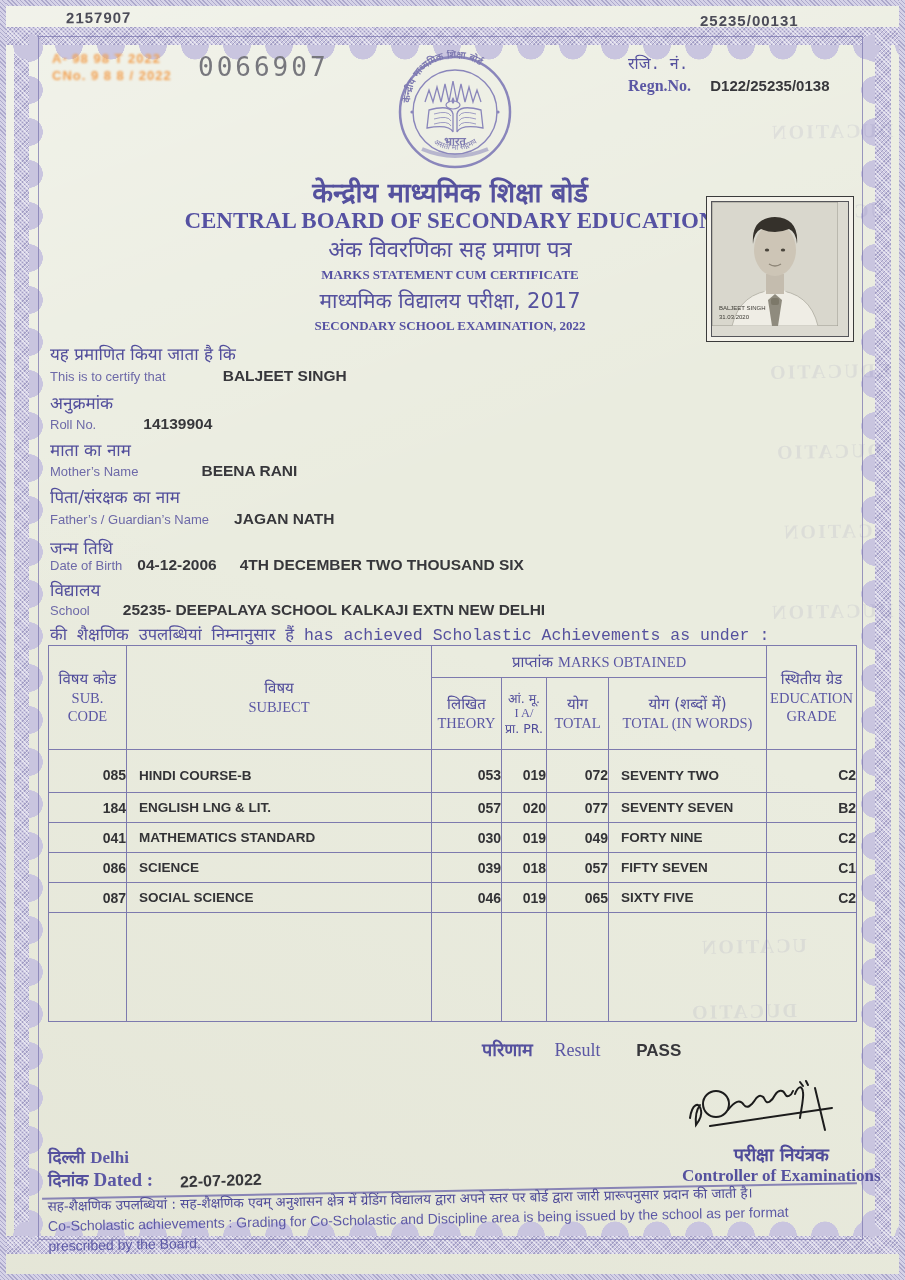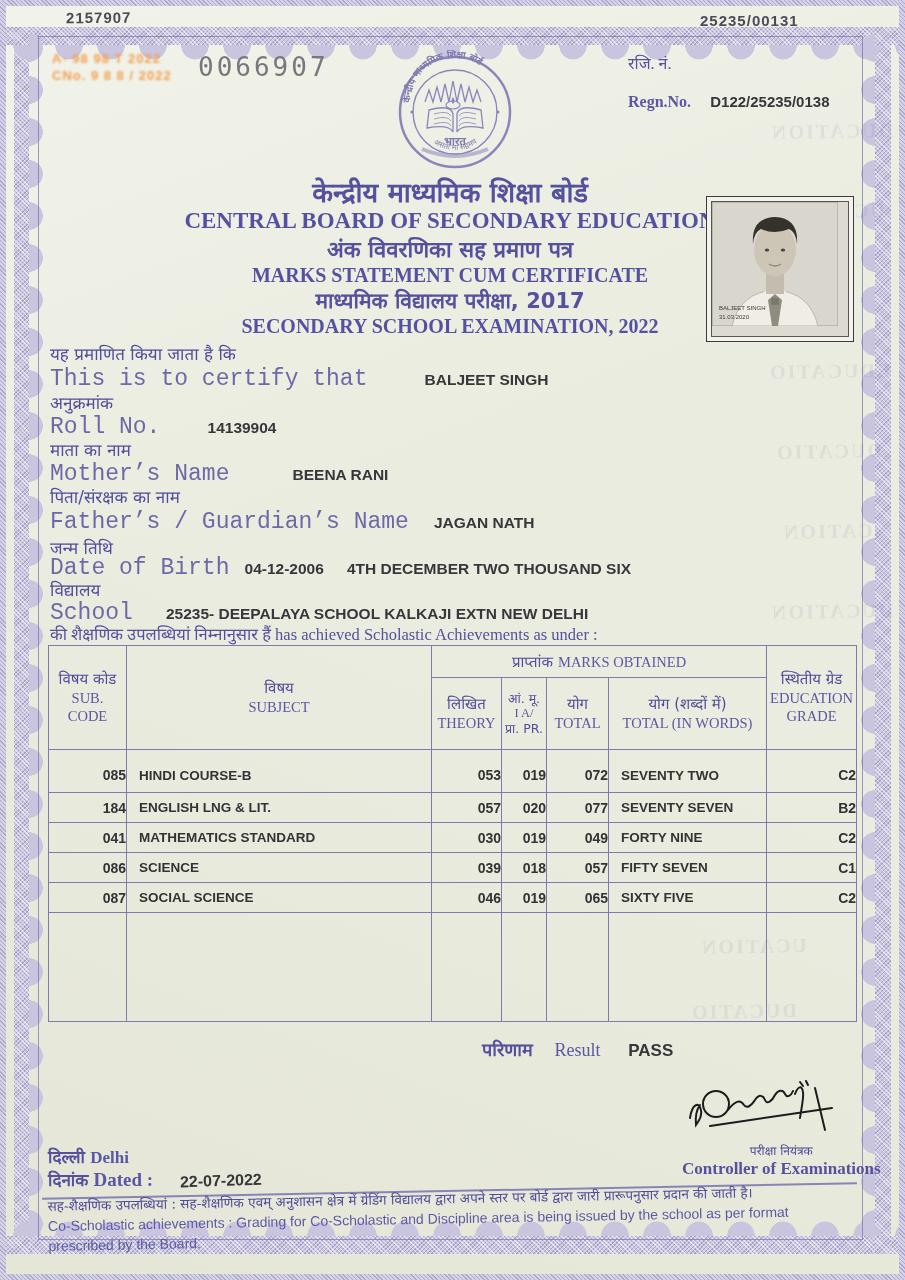--- a/index.html
+++ b/index.html
@@ -36,57 +36,57 @@
     background-image:radial-gradient(ellipse 20px 20px at 0 50%, #c9c5df 0 68%, rgba(201,197,223,0) 70%);
     background-size:20px 42px;background-repeat:repeat-y;}
   .sc-right{right:30px;top:27px;bottom:26px;width:20px;
     background-image:radial-gradient(ellipse 20px 20px at 100% 50%, #c9c5df 0 68%, rgba(201,197,223,0) 70%);
     background-size:20px 42px;background-repeat:repeat-y;}
 
   .frame{position:absolute;left:38px;top:36px;right:42px;bottom:40px;
          border:1.5px solid rgba(124,119,175,.75);}
 
   
-  .hi{font-family:Liberation Serif, serif;color:#55519e;}
+  .hi{font-family:Liberation Mono, monospace;color:#55519e;}
   .en-serif{font-family:"Liberation Serif","DejaVu Serif",serif;color:#5b57a4;}
   .val{font-family:"Liberation Sans","DejaVu Sans",sans-serif;font-weight:bold;color:#37373b;}
   .abs{position:absolute;}
 
   .serial{font-family:"Liberation Sans",sans-serif;font-weight:bold;color:#4c4c58;
           font-size:15px;letter-spacing:1px;}
   .certno{font-family:"DejaVu Sans Mono",monospace;color:#77777d;font-size:26px;letter-spacing:3px;}
   .stamp{color:#f2a152;font-weight:bold;font-size:13px;line-height:17px;
          filter:blur(1.3px);letter-spacing:1px;font-family:"Liberation Sans",sans-serif;}
 
   .titles{position:absolute;left:100px;width:700px;text-align:center;}
   .t-hi-lg{font-size:27px;font-weight:bold;color:#55519e;line-height:30px;}
   .t-en-lg{font-family:"Liberation Serif",serif;font-size:23px;font-weight:bold;color:#5551a2;line-height:27px;}
-  .t-hi-md{font-size:22px;font-weight:bold;color:#55519e;line-height:27px;margin-top:28px;}
-  .t-en-md{font-family:"Liberation Serif",serif;font-size:20px;font-weight:bold;color:#5551a2;line-height:24px;text-align:center;}
+  .t-hi-md{font-size:22px;font-weight:normal;color:#55519e;line-height:27px;margin-top:28px;}
+  .t-en-md{font-family:"Liberation Serif",serif;font-size:13px;font-weight:bold;color:#5551a2;line-height:24px;text-align:center;}
 
   .lbl-hi{font-size:17px;color:#514d9b;}
-  .lbl-en{font-family:Liberation Mono, monospace;font-size:23px;color:#6d69a8;}
+  .lbl-en{font-family:Liberation Sans, sans-serif;font-size:13px;color:#6d69a8;}
   .info-val{font-size:15.5px;}
 
   
   table.marks{position:absolute;left:48px;top:645px;width:808px;border-collapse:collapse;table-layout:fixed;}
   table.marks th, table.marks td{border:1px solid #7d7aae;padding:0;}
   table.marks th{font-weight:normal;vertical-align:middle;text-align:center;}
   .th-hi{font-size:15px;color:#514d9b;line-height:19px;}
   .th-en{font-family:"Liberation Serif",serif;font-size:14.5px;color:#5b57a4;line-height:18px;}
   .th-sm{font-size:12.5px;line-height:15px;}
   td.cell{font-family:"Liberation Sans",sans-serif;font-weight:bold;color:#333336;
           font-size:14px;text-align:right;vertical-align:middle;height:29px;}
   td.cell.subj{text-align:left;padding-left:12px;font-size:13.5px;}
   tr.filler td{height:108px;border-top:none;}
   tbody tr:first-child td{padding-top:8px;height:34px;}
   tbody td{border-top:none;border-bottom:none;}
 
   .result-line{font-size:18px;}
-  .sig-title-hi{font-size:12px;font-weight:normal;color:#4f4b99;}
+  .sig-title-hi{font-size:18px;font-weight:bold;color:#4f4b99;}
   .sig-title-en{font-family:"Liberation Serif",serif;font-size:17px;font-weight:bold;color:#55519e;}
 
   .divider{position:absolute;left:42px;right:48px;top:1190px;height:1.5px;
            background:#8884b5;transform:rotate(-1.1deg);}
   .notes{position:absolute;left:48px;top:1196px;width:810px;transform:rotate(-1.1deg);transform-origin:left center;}
   .note-hi{font-size:13.5px;color:#4f4b99;line-height:20px;}
   .note-en{font-family:"Liberation Sans",sans-serif;font-size:14px;color:#5d59a6;line-height:20px;}
 
   .ghost{position:absolute;transform:scaleX(-1) rotate(1deg);color:#6a66a0;opacity:.10;
          font-family:"Liberation Serif",serif;font-weight:bold;font-size:20px;letter-spacing:2px;}
@@ -129,21 +129,21 @@
 
   <div class="abs stamp" style="left:52px;top:50px">
     <div>A- 98 98 T 2022</div>
     <div>CNo. 9 8 8 / 2022</div>
   </div>
 
   <div class="abs certno" style="left:198px;top:52px">0066907</div>
 
   <div class="abs" style="left:628px;top:52px">
     <div class="hi" style="font-size:16px">रजि. नं.</div>
-    <div style="margin-top:18px">
+    <div style="margin-top:2px">
       <span class="en-serif" style="font-size:16px;font-weight:bold">Regn.No.</span>
       <span class="val" style="font-size:15px;margin-left:14px">D122/25235/0138</span>
     </div>
   </div>
 
   <div class="abs" style="left:392px;top:50px">
     <svg width="126" height="132" viewBox="0 0 126 132">
       <circle cx="63" cy="62" r="55" fill="none" stroke="#8a86bb" stroke-width="2.5"></circle>
       <circle cx="63" cy="62" r="42" fill="none" stroke="#8a86bb" stroke-width="1.4"></circle>
       <defs>
@@ -341,21 +341,21 @@
           <td></td>
           <td></td>
           <td></td>
       </tr>
     </tbody>
   </table>
 
   <div class="abs result-line" style="left:482px;top:1037px">
     <span class="hi" style="font-weight:bold">परिणाम</span>
     <span class="en-serif" style="margin-left:16px">Result</span>
-    <span class="val" style="margin-left:22px;font-size:17px">PASS</span>
+    <span class="val" style="margin-left:30px;font-size:17px">PASS</span>
   </div>
 
   <div class="abs" style="left:682px;top:1072px">
     <svg width="170" height="64" viewBox="0 0 170 64">
       <g fill="none" stroke="#1c1c1c" stroke-width="2" stroke-linecap="round">
         <path d="M8,46 c2,-14 9,-17 11,-8 c1.5,6 -2,11 -5,15 c-1,-10 1,-16 4,-20"></path>
         <circle cx="34" cy="32" r="13"></circle>
         <path d="M46,38 c7,-9 12,-11 16,-5 c3,4 7,1 11,-5 c4,-6 8,-5 10,0 c2,5 7,1 10,-5 c3,-5 8,-6 10,-1 c2,4 6,2 8,-3"></path>
         <path d="M113,22 c3,-8 7,-9 8,-2 c1,6 -2,18 -3,26"></path>
         <path d="M118,10 l3,4 M124,9 l2,4"></path>

